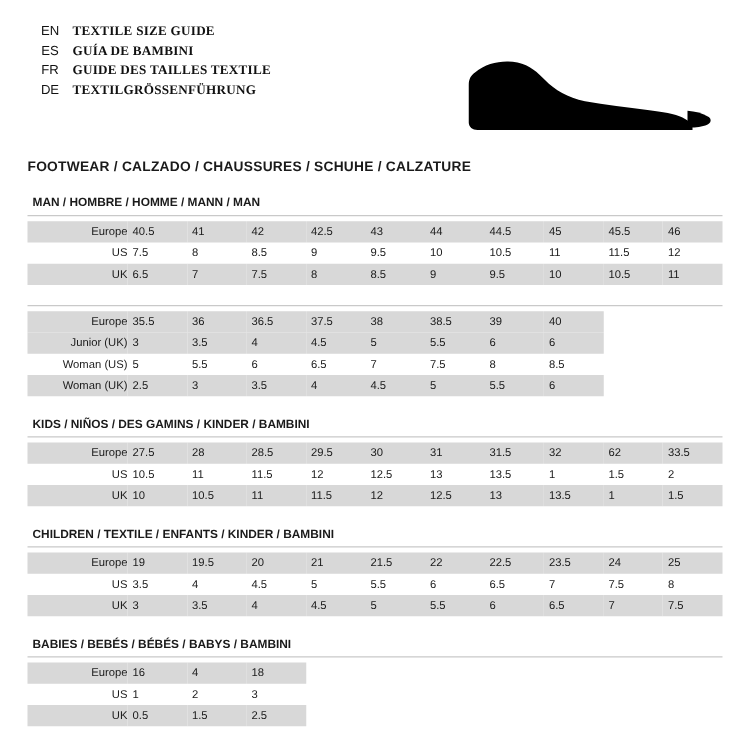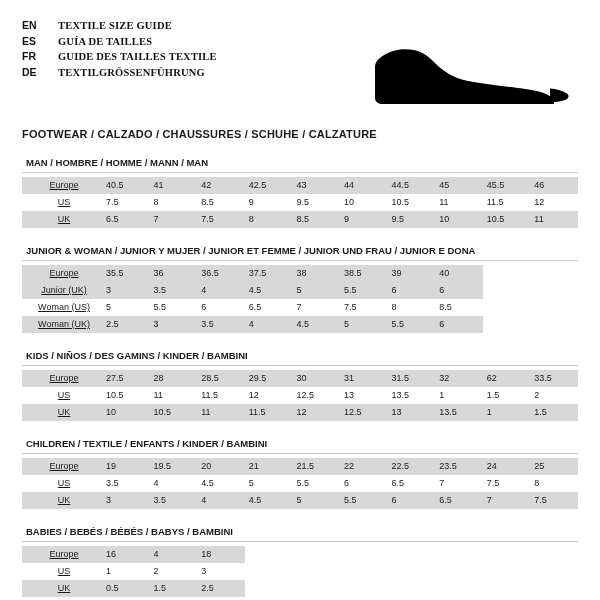--- a/index.html
+++ b/index.html
@@ -32,22 +32,23 @@
   }
   .lang-row td {
     font-size: 10.5px;
     line-height: 15.5px;
     padding: 0;
     vertical-align: top;
     white-space: nowrap;
   }
   .lang-code {
     width: 36px;
-    font-weight: bold;
+    font-weight: normal;
     color: #111;
+    text-align: center;
   }
   .lang-title {
     font-weight: bold;
     letter-spacing: 0.2px;
     color: #111;
     font-family: Liberation Serif, serif;
   }
 
   .shoe-art {
     position: absolute;
@@ -89,22 +90,21 @@
     font-size: 9px;
     line-height: 11px;
     padding: 3px 0 3px 4px;
     color: #1a1a1a;
     white-space: nowrap;
   }
   table.sizes tr.shaded td {
     background: #d8d8d8;
   }
   table.sizes td.label {
-    text-align: center;
-    text-decoration: underline;
+    text-align: right;
   }
   table.sizes td.val {
     text-align: left;
   }
   .block-babies table.sizes {
     width: 100%;
   }
 </style>
 </head>
 <body>
@@ -113,21 +113,21 @@
 
   <div class="header">
     <table class="lang-table">
       <tbody>
         <tr class="lang-row">
           <td class="lang-code">EN</td>
           <td class="lang-title">TEXTILE SIZE GUIDE</td>
         </tr>
         <tr class="lang-row">
           <td class="lang-code">ES</td>
-          <td class="lang-title">GUÍA DE TAILLES</td>
+          <td class="lang-title">GUÍA DE BAMBINI</td>
         </tr>
         <tr class="lang-row">
           <td class="lang-code">FR</td>
           <td class="lang-title">GUIDE DES TAILLES TEXTILE</td>
         </tr>
         <tr class="lang-row">
           <td class="lang-code">DE</td>
           <td class="lang-title">TEXTILGRÖSSENFÜHRUNG</td>
         </tr>
       </tbody>
@@ -196,21 +196,20 @@
               <td class="val">9</td>
               <td class="val">9.5</td>
               <td class="val">10</td>
               <td class="val">10.5</td>
               <td class="val">11</td>
             </tr>
           </tbody>
         </table>
       </div>
       <div class="block">
-        <div class="block-head">JUNIOR &amp; WOMAN / JUNIOR Y MUJER / JUNIOR ET FEMME / JUNIOR UND FRAU / JUNIOR E DONA</div>
         <div class="divider"></div>
         <table class="sizes">
           <colgroup>
             <col style="width: 80px;">
             <col style="width: auto;">
             <col style="width: auto;">
             <col style="width: auto;">
             <col style="width: auto;">
             <col style="width: auto;">
             <col style="width: auto;">

